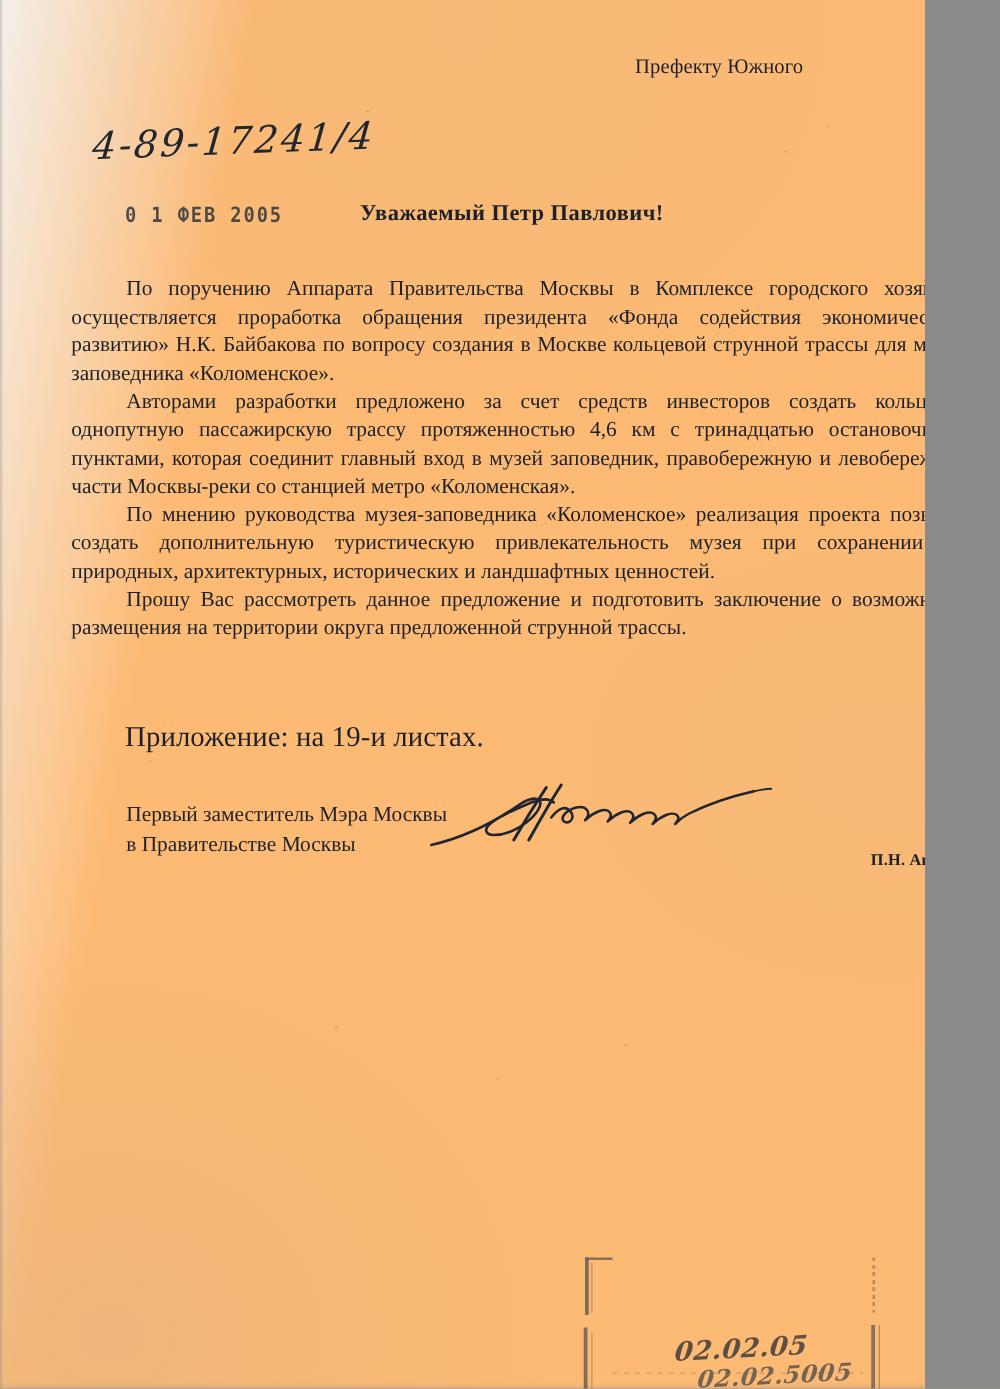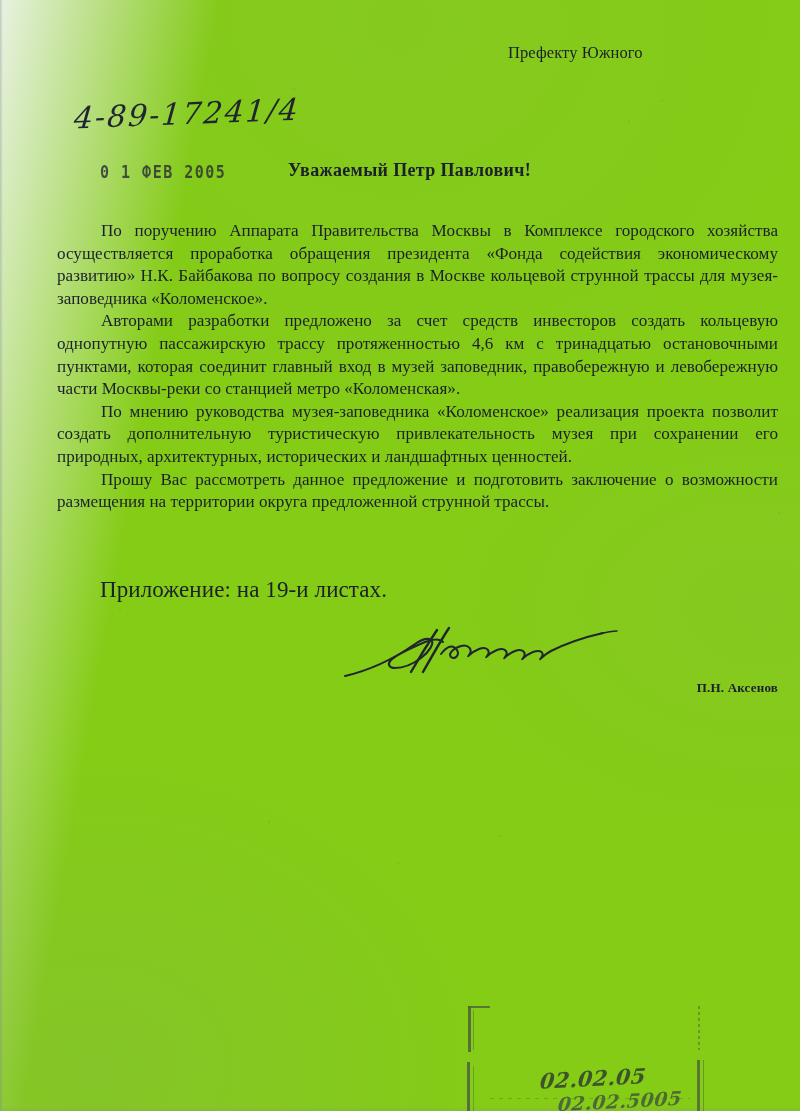--- a/index.html
+++ b/index.html
@@ -3,23 +3,23 @@
 <meta charset="utf-8">
 <title>Scanned Letter</title>
 <style>
   html, body {
     margin: 0;
     padding: 0;
     background: #8a8a8a;
   }
   .page {
     position: relative;
-    width: 800px;
+    width: 740px;
     height: 1111px;
-    background: #84cc16;
+    background: #fdba74;
     overflow: hidden;
     font-family: "Liberation Serif", "DejaVu Serif", serif;
     color: #1b2029;
   }
   
   .paper-tone {
     position: absolute;
     inset: 0;
     background:
       radial-gradient(ellipse 70% 40% at 12% 96%, rgba(140,150,165,0.13), rgba(255,255,255,0) 70%),
@@ -256,20 +256,24 @@
   <div class="body-block">
     <p class="para">По поручению Аппарата Правительства Москвы в Комплексе городского хозяйства осуществляется проработка обращения президента «Фонда содействия экономическому развитию» Н.К. Байбакова по вопросу создания в Москве кольцевой струнной трассы для музея-заповедника «Коломенское».</p>
     <p class="para">Авторами разработки предложено за счет средств инвесторов создать кольцевую однопутную пассажирскую трассу протяженностью 4,6 км с тринадцатью остановочными пунктами, которая соединит главный вход в музей заповедник, правобережную и левобережную части Москвы-реки со станцией метро «Коломенская».</p>
     <p class="para">По мнению руководства музея-заповедника «Коломенское» реализация проекта позволит создать дополнительную туристическую привлекательность музея при сохранении его природных, архитектурных, исторических и ландшафтных ценностей.</p>
     <p class="para para-underlined">Прошу Вас рассмотреть данное предложение и подготовить заключение о возможности размещения на территории округа предложенной струнной трассы.</p>
   </div>
 
   <div class="attachment">Приложение: на 19-и листах.</div>
 
   <div class="sig-block">
+    <div class="sig-title">
+      <div>Первый заместитель Мэра Москвы</div>
+      <div>в Правительстве Москвы</div>
+    </div>
 
     <svg class="sig-mark" viewBox="0 0 280 62">
       <path d="M4 52 C 30 46, 54 34, 74 20 C 80 16, 86 13, 90 16 C 94 19, 88 28, 80 34
                C 72 40, 62 44, 54 44 C 48 44, 46 40, 50 36 C 56 30, 70 24, 84 18
                C 92 15, 98 14, 102 18" fill="none" stroke="#20262f" stroke-width="2.1" stroke-linecap="round"></path>
       <path d="M70 48 C 78 34, 88 18, 96 6" fill="none" stroke="#20262f" stroke-width="2.4" stroke-linecap="round"></path>
       <path d="M82 48 C 90 34, 100 16, 108 4" fill="none" stroke="#20262f" stroke-width="2.4" stroke-linecap="round"></path>
       <path d="M100 30 C 106 22, 112 20, 116 26 C 119 31, 114 36, 110 33 C 107 30, 112 24, 120 22
                C 128 20, 132 26, 128 31 C 125 35, 130 28, 138 25
                C 146 22, 150 27, 146 32 C 143 36, 148 29, 156 26

